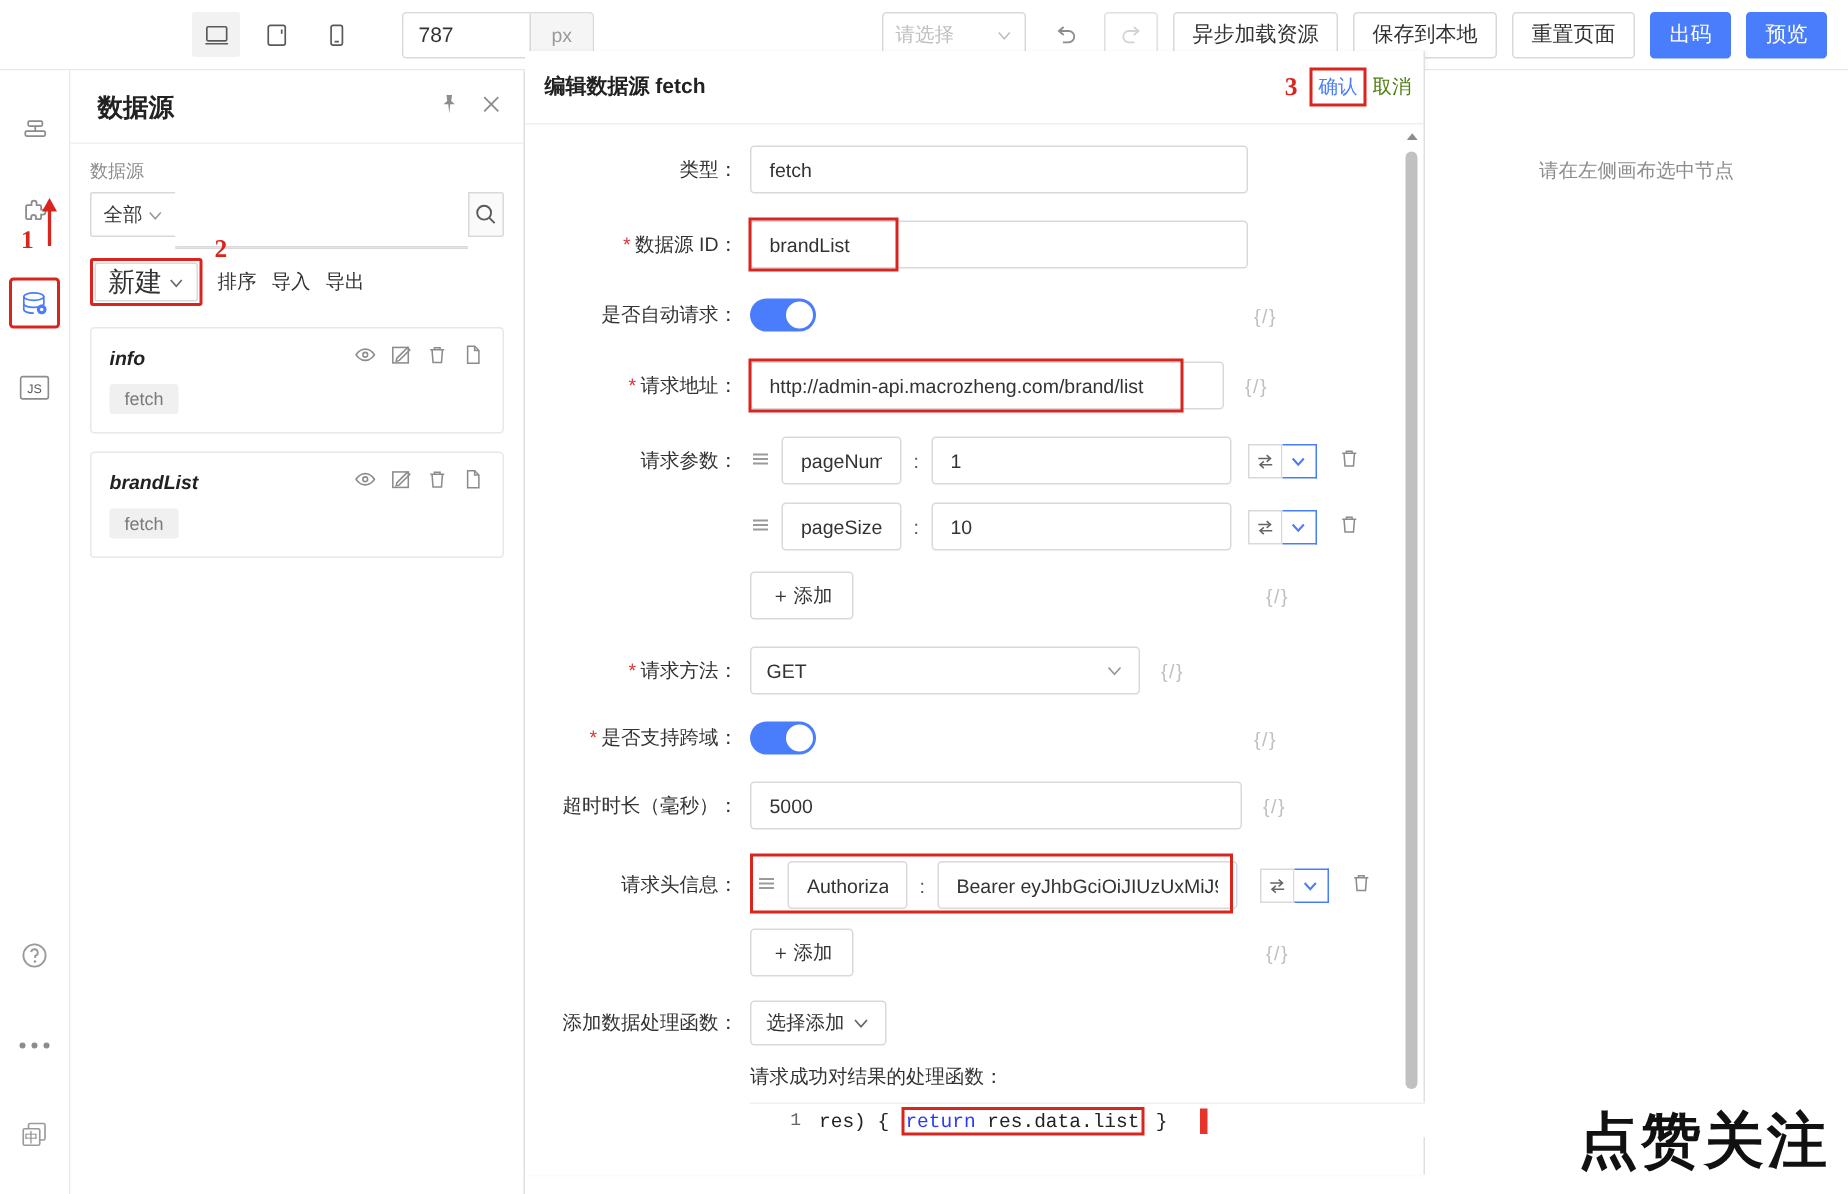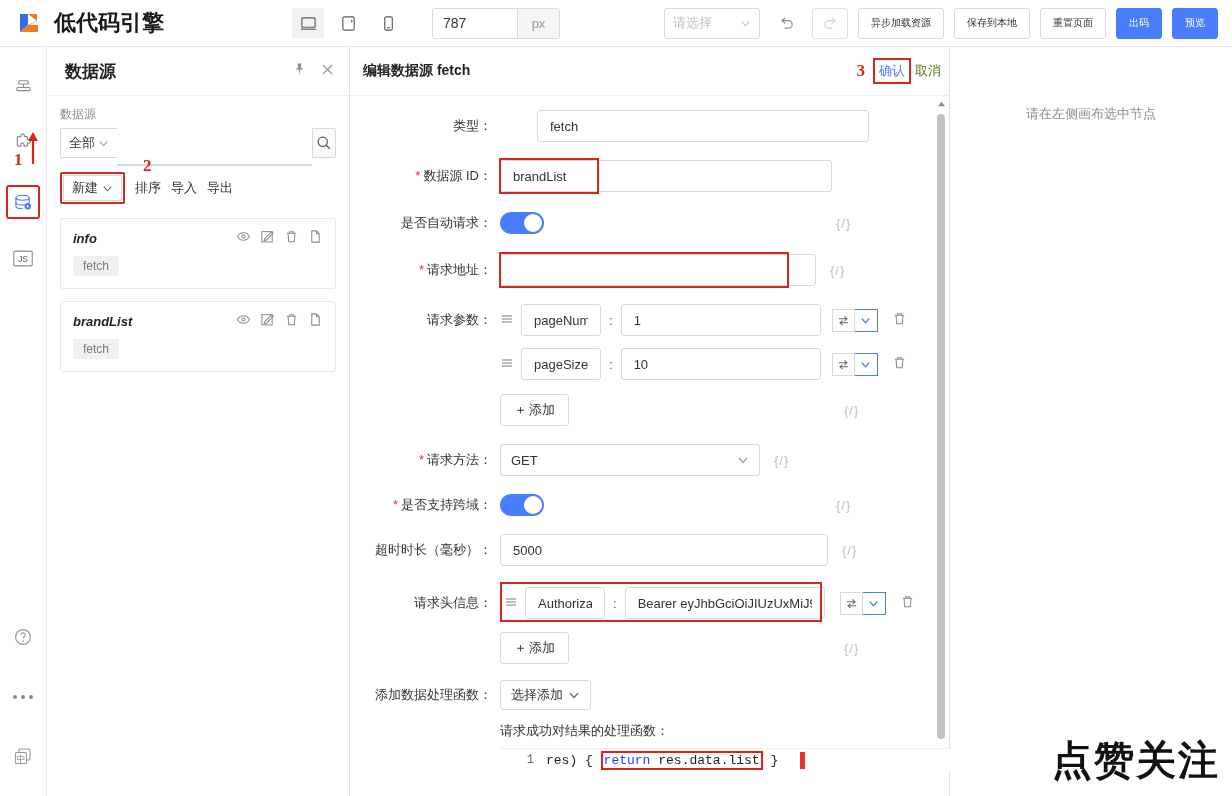--- a/index.html
+++ b/index.html
@@ -56,21 +56,21 @@
     width: 32px; height: 31px; display: flex; align-items: center; justify-content: center;
     color: #8c8c8c; cursor: pointer; font-size: 16px;
   }
   .icon-btn-box {
     width: 36px; height: 31px; border: 1px solid #e0e0e0; border-radius: 3px;
     display: flex; align-items: center; justify-content: center;
     color: #d0d0d0; cursor: pointer; background: #fff;
   }
   .btn {
     height: 31px; padding: 0 12px; border: 1px solid #d9d9d9; border-radius: 3px;
-    background: #fff; color: #333; font-size: 10px; cursor: pointer;
+    background: #fff; color: #333; font-size: 14px; cursor: pointer;
     display: flex; align-items: center; font-family: "Liberation Sans", sans-serif;
   }
   .btn-primary { background: #4a7dfc; border-color: #4a7dfc; color: #fff; font-weight: normal; }
 
   
   .rail {
     position: absolute; left: 0; top: 47px; width: 47px; height: 749px;
     background: #fff; border-right: 1px solid #e8e8e8;
     display: flex; flex-direction: column; align-items: center;
   }
@@ -123,39 +123,39 @@
   .ds-input::placeholder { color: #bfbfbf; }
   .ds-searchbtn {
     width: 44px; border: 1px solid #d9d9d9; background: #fafafa; border-radius: 0 2px 2px 0;
     display: flex; align-items: center; justify-content: center; color: #595959; cursor: pointer;
   }
   .ds-actions { display: flex; align-items: center; margin-top: 14px; gap: 0; position: relative; }
   .newbtn-wrap { border: 2px solid #d9251d; padding: 1px; border-radius: 2px; }
   .newbtn {
     height: 26px; border: 1px solid #d9d9d9; background: #fff; border-radius: 2px;
     display: flex; align-items: center; gap: 4px; padding: 0 8px;
-    font-size: 13px; color: #333; cursor: pointer;
+    font-size: 18px; color: #333; cursor: pointer;
   }
   .ds-link { font-size: 13px; color: #333; margin-left: 10px; cursor: pointer; }
   .ds-list { margin-top: 14px; }
   .ds-card {
     border: 1px solid #e8e8e8; border-radius: 3px; padding: 10px 12px 12px 12px;
     margin-bottom: 12px; background: #fff;
   }
   .ds-card-top { display: flex; align-items: center; font-style: italic; }
   .ds-card-name { font-size: 13px; font-weight: bold; color: #222; }
   .ds-card-icons { margin-left: auto; display: flex; gap: 9px; color: #8c8c8c; }
   .ds-tag {
     display: inline-block; margin-top: 9px; background: #f0f0f0; color: #7a7a7a;
     font-size: 12px; padding: 3px 10px; border-radius: 2px;
   }
 
   
   .edit-panel {
-    position: absolute; left: 350px; top: 47px; width: 600px; height: 749px;
+    position: absolute; left: 350px; top: 34px; width: 600px; height: 749px;
     background: #fff; border-right: 1px solid #e0e0e0;
     box-shadow: 1px 0 3px rgba(0,0,0,0.04);
   }
   .edit-head {
     height: 49px; display: flex; align-items: center; padding: 0 8px 0 13px;
     border-bottom: 1px solid #f0f0f0;
   }
   .edit-title { font-size: 14px; font-weight: bold; color: #222; }
   .edit-head-right { margin-left: auto; display: flex; align-items: center; }
   .ok-wrap { border: 2px solid #d9251d; padding: 2px 4px; margin-left: 6px; }
@@ -252,31 +252,20 @@
   .watermark {
     position: absolute; right: 12px; bottom: 8px;
     font-size: 40px; font-weight: bold; color: #111;
     letter-spacing: 2px; font-family: "DejaVu Sans", sans-serif;
   }
 </style>
 </head>
 <body>
 
 <div class="topbar">
-  <div class="brand">
-    <div class="brand-logo">
-      <svg width="28" height="28" viewBox="0 0 28 28">
-        <path d="M4 5 L12 5 L12 16 L4 23 Z" fill="#2f6fe0"></path>
-        <path d="M12 5 L21 5 L21 12 L12 17 Z" fill="#f07c21"></path>
-        <path d="M4 23 L12 16 L22 16 L22 23 Z" fill="#f07c21"></path>
-        <path d="M12 16 L12 5 L21 12 Z" fill="#ffffff"></path>
-      </svg>
-    </div>
-    <div class="brand-name">低代码引擎</div>
-  </div>
 
   <div class="device-group">
     <div class="device-btn active">
       <svg width="17" height="17" viewBox="0 0 18 18">
           <rect x="2" y="3" width="14" height="10" rx="1" fill="none" stroke="#595959" stroke-width="1.2"></rect>
           <line x1="1" y1="15" x2="17" y2="15" stroke="#595959" stroke-width="1.2"></line>
         </svg>
     </div>
     <div class="device-btn">
       <svg width="17" height="17" viewBox="0 0 18 18">
@@ -494,21 +483,21 @@
       <div class="anno-num" style="position:relative; left:0; top:0; margin-right:2px;">3</div>
       <div class="ok-wrap">
         <span class="ok-link">确认</span>
       </div>
       <span class="cancel-link">取消</span>
     </div>
   </div>
 
   <div class="form-scroll">
 
-    <div class="form-row" style="margin-top:14px;gap:37px;">
+    <div class="form-row" style="margin-top:14px;">
       <div class="form-label">类型：</div>
       <div class="field" style="width:332px;">
         <input class="field-input" value="fetch" style="">
       </div>
     </div>
 
     <div class="form-row" style="margin-top:18px;">
       <div class="form-label">
         <span class="req-star">*</span><span>数据源 ID：</span>
       </div>
@@ -524,20 +513,21 @@
           <div class="knob"></div>
         </div>
       <div class="code-mark" style="margin-left:292px;">{/}</div>
     </div>
 
     <div class="form-row" style="margin-top:20px;">
       <div class="form-label">
         <span class="req-star">*</span><span>请求地址：</span>
       </div>
       <div class="field" style="width:316px; position:relative;">
+        <input class="field-input" value="http://admin-api.macrozheng.com/brand/list" style="">
         <div class="redbox" style="position:absolute; left:-2px; top:-3px; width:290px; height:36px; pointer-events:none;"></div>
       </div>
       <div class="code-mark">{/}</div>
     </div>
 
     <div class="form-row param-row" style="margin-top:18px;">
       <div class="form-label">请求参数：</div>
       <span class="drag-handle">
         <svg width="14" height="14" viewBox="0 0 14 14">
             <line x1="2" y1="4" x2="12" y2="4" stroke="#9a9a9a" stroke-width="1.3"></line>

